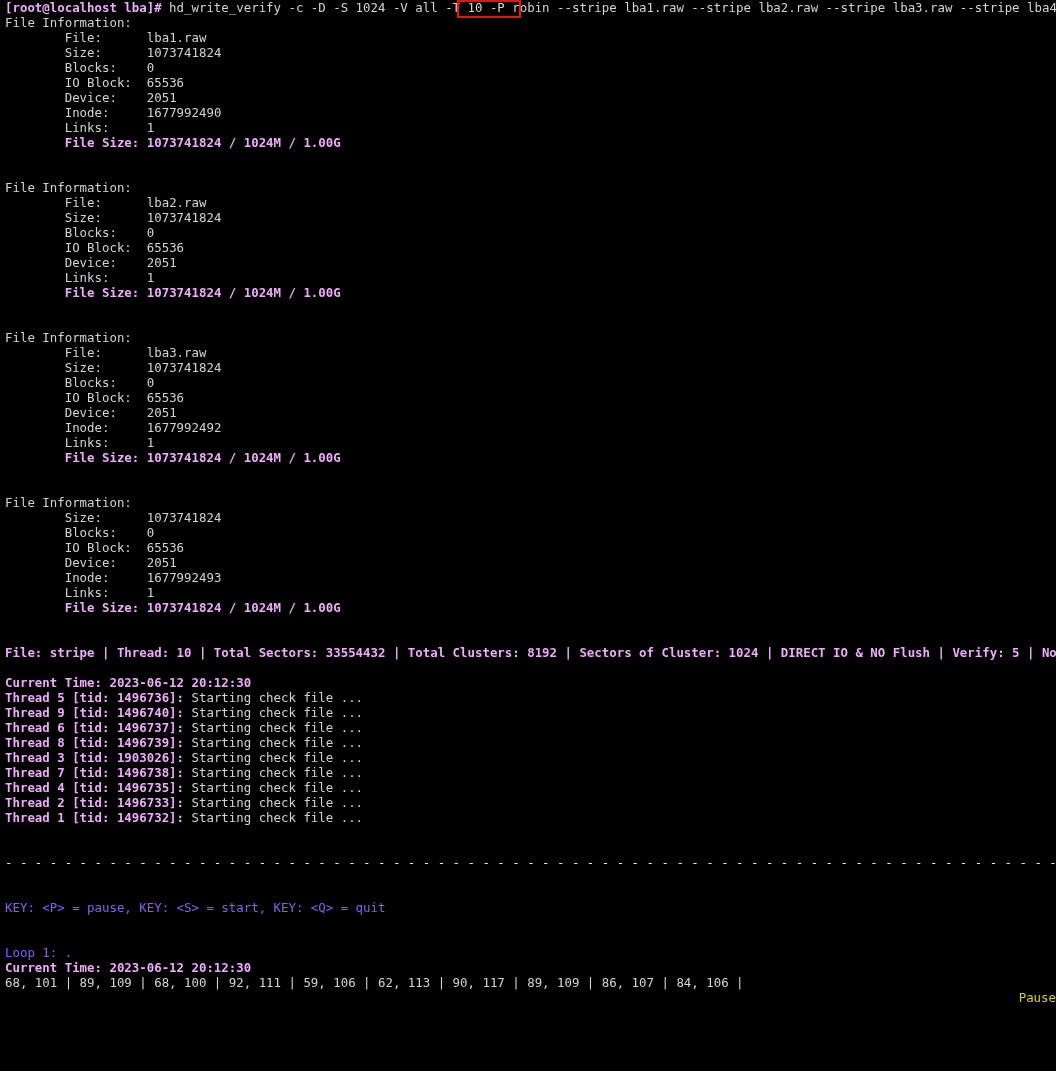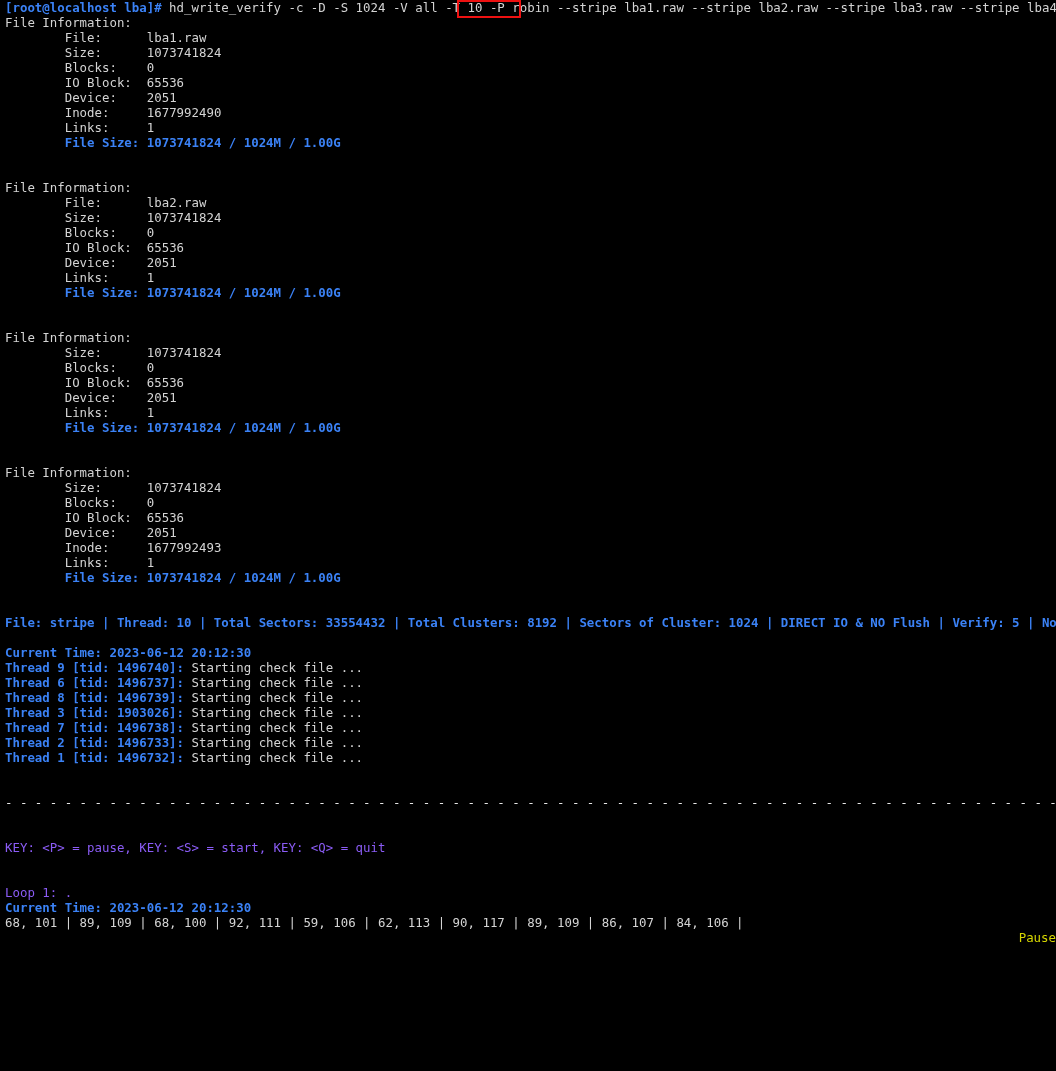--- a/index.html
+++ b/index.html
@@ -26,21 +26,21 @@
     height: 15px;
     line-height: 15px;
     font-size: 12.4px;
     letter-spacing: 0px;
     white-space: pre;
     padding-left: 5px;
     box-sizing: border-box;
     font-family: "DejaVu Sans Mono", "Liberation Mono", monospace;
   }
   .c-white  { color: #d4d4d4; }
-  .c-bgreen { color: #3b82f6; font-weight: bold; }
+  .c-bgreen { color: #f0abfc; font-weight: bold; }
   .c-red    { color: #8b5cf6; }
   .c-yellow { color: #d7d700; text-align: right; }
   .c-dash   { color: #e6e6e6; }
 
   
   #robin-box {
     position: absolute;
     left: 457px;
     top: 0px;
     width: 64px;
@@ -77,24 +77,26 @@
   <div class="line"><span class="c-white">        Blocks:    </span><span class="c-white">0</span></div>
   <div class="line"><span class="c-white">        IO Block:  </span><span class="c-white">65536</span></div>
   <div class="line"><span class="c-white">        Device:    </span><span class="c-white">2051</span></div>
   <div class="line"><span class="c-white">        Links:     </span><span class="c-white">1</span></div>
   <div class="line"><span class="c-bgreen">        File Size: </span><span class="c-bgreen">1073741824 / 1024M / 1.00G</span></div>
 
   <div class="line blank"> </div>
   <div class="line blank"> </div>
 
   <div class="line c-white">File Information:</div>
+  <div class="line"><span class="c-white">        File:      </span><span class="c-white">lba3.raw</span></div>
   <div class="line"><span class="c-white">        Size:      </span><span class="c-white">1073741824</span></div>
   <div class="line"><span class="c-white">        Blocks:    </span><span class="c-white">0</span></div>
   <div class="line"><span class="c-white">        IO Block:  </span><span class="c-white">65536</span></div>
   <div class="line"><span class="c-white">        Device:    </span><span class="c-white">2051</span></div>
+  <div class="line"><span class="c-white">        Inode:     </span><span class="c-white">1677992492</span></div>
   <div class="line"><span class="c-white">        Links:     </span><span class="c-white">1</span></div>
   <div class="line"><span class="c-bgreen">        File Size: </span><span class="c-bgreen">1073741824 / 1024M / 1.00G</span></div>
 
   <div class="line blank"> </div>
   <div class="line blank"> </div>
 
   <div class="line c-white">File Information:</div>
   <div class="line"><span class="c-white">        Size:      </span><span class="c-white">1073741824</span></div>
   <div class="line"><span class="c-white">        Blocks:    </span><span class="c-white">0</span></div>
   <div class="line"><span class="c-white">        IO Block:  </span><span class="c-white">65536</span></div>
@@ -105,25 +107,27 @@
 
   <div class="line blank"> </div>
   <div class="line blank"> </div>
 
   <div class="line c-bgreen">File: stripe | Thread: 10 | Total Sectors: 33554432 | Total Clusters: 8192 | Sectors of Cluster: 1024 | DIRECT IO &amp; NO Flush | Verify: 5 | Notify: 0</div>
 
   <div class="line blank"> </div>
 
   <div class="line c-bgreen">Current Time: 2023-06-12 20:12:30</div>
 
+  <div class="line"><span class="c-bgreen">Thread 5 [tid: 1496736]:</span><span class="c-white"> Starting check file ...</span></div>
   <div class="line"><span class="c-bgreen">Thread 9 [tid: 1496740]:</span><span class="c-white"> Starting check file ...</span></div>
   <div class="line"><span class="c-bgreen">Thread 6 [tid: 1496737]:</span><span class="c-white"> Starting check file ...</span></div>
   <div class="line"><span class="c-bgreen">Thread 8 [tid: 1496739]:</span><span class="c-white"> Starting check file ...</span></div>
   <div class="line"><span class="c-bgreen">Thread 3 [tid: 1903026]:</span><span class="c-white"> Starting check file ...</span></div>
   <div class="line"><span class="c-bgreen">Thread 7 [tid: 1496738]:</span><span class="c-white"> Starting check file ...</span></div>
+  <div class="line"><span class="c-bgreen">Thread 4 [tid: 1496735]:</span><span class="c-white"> Starting check file ...</span></div>
   <div class="line"><span class="c-bgreen">Thread 2 [tid: 1496733]:</span><span class="c-white"> Starting check file ...</span></div>
   <div class="line"><span class="c-bgreen">Thread 1 [tid: 1496732]:</span><span class="c-white"> Starting check file ...</span></div>
 
   <div class="line blank"> </div>
   <div class="line blank"> </div>
 
   <div class="line c-dash">- - - - - - - - - - - - - - - - - - - - - - - - - - - - - - - - - - - - - - - - - - - - - - - - - - - - - - - - - - - - - - - - - - - - - - - - -</div>
 
   <div class="line blank"> </div>
   <div class="line blank"> </div>

